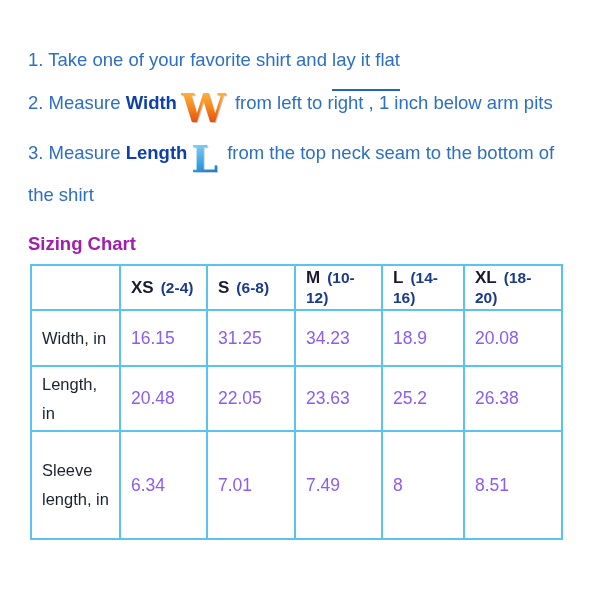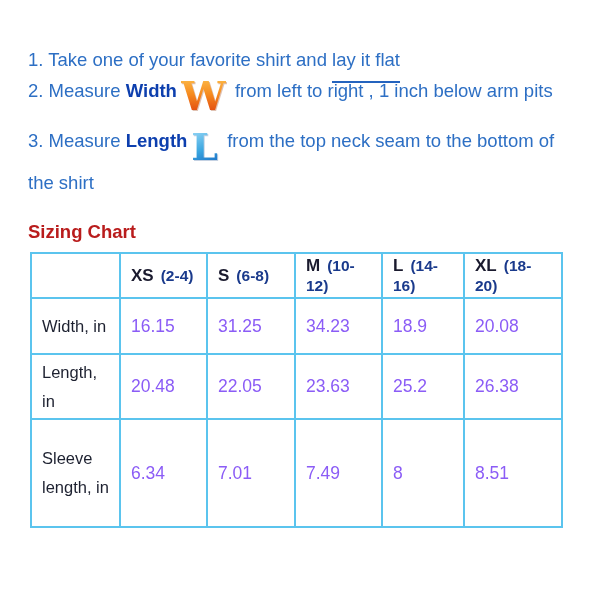--- a/index.html
+++ b/index.html
@@ -18,26 +18,26 @@
   }
 
   
   .step {
     color:#2d6fc4;
     font-size:18.5px;
     line-height:31px;
     max-width:548px;
   }
   .step-1 { margin-top:24px; }
-  .step-2 { margin-top:0; }
+  .step-2 { margin-top:12px; }
   .step-3 { margin-top:8px; line-height:33px; }
   .keyword { font-weight:bold; color:#0d3fae; }
   .underlined-phrase {
     border-bottom:2.5px solid #2463be;
-    padding-bottom:11px;
+    padding-bottom:19px;
   }
   .letter-graphic {
     display:inline-block;
     font-family:"DejaVu Serif", serif;
     font-weight:bold;
     color:transparent;
     -webkit-background-clip:text;
     background-clip:text;
     vertical-align:-13px;
     margin:0 4px;
@@ -51,21 +51,21 @@
   .letter-l {
     font-size:38px;
     line-height:38px;
     background-image:linear-gradient(160deg,#9fdcf8 0%,#3aa6e0 55%,#1565c0 100%);
     filter:drop-shadow(1px 1px 0 rgba(20,70,140,0.25));
   }
 
   
   .chart-title {
     margin-top:22px;
-    color:#b91c1c;
+    color:#a21caf;
     font-weight:bold;
     font-size:18.5px;
   }
   table.sizing-table {
     margin-top:9px;
     margin-left:2px;
     border-collapse:collapse;
     table-layout:fixed;
   }
   .sizing-table th, .sizing-table td {

